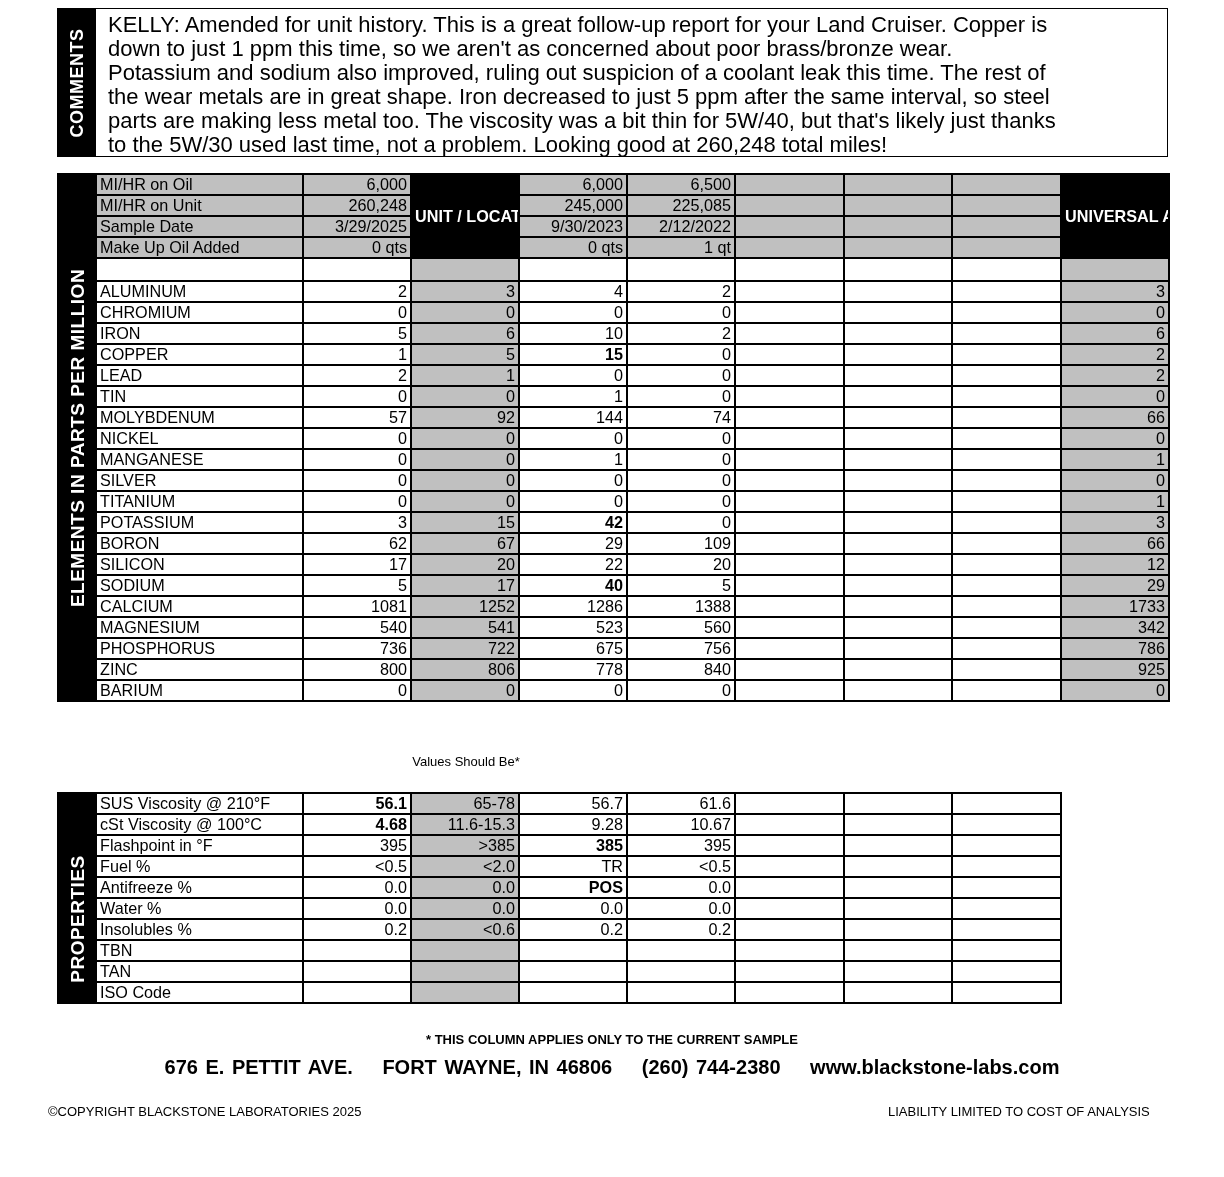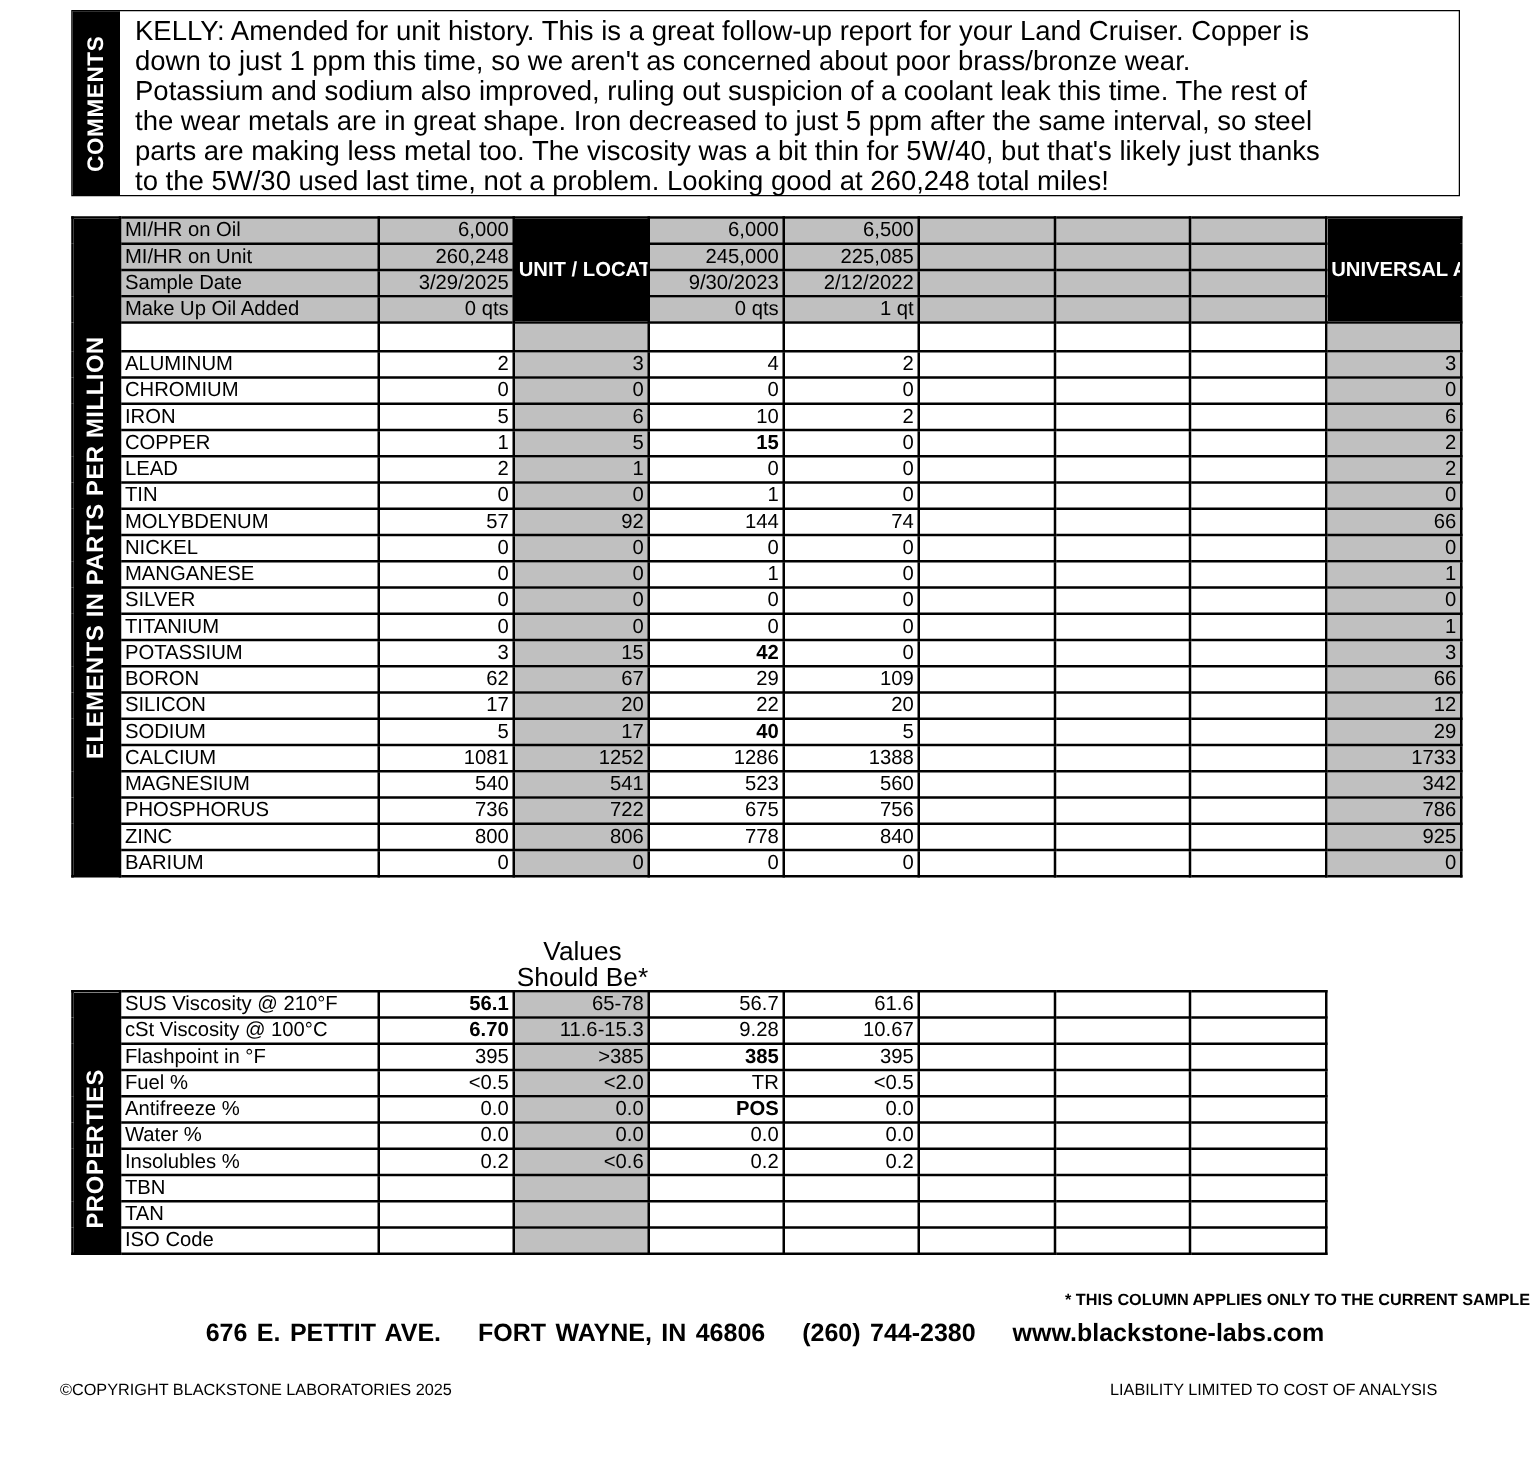--- a/index.html
+++ b/index.html
@@ -19,22 +19,22 @@
   td.lbl { text-align: left; }
   td.num { text-align: right; }
   td.gray { background: #c0c0c0; }
   td.blk { background: #000; color: #fff; font-weight: bold; text-align: center; font-size: 14px; line-height: 19px; white-space: normal; border-color: #000; }
   td.side { background: #000; border-color: #000; padding: 0; position: relative; }
   .b { font-weight: bold; }
 
   #main { left: 57px; top: 173px; width: 1111px; }
   #props { left: 57px; top: 792px; width: 1004px; }
 
-  #should-be { left: 412px; top: 751px; width: 108px; text-align: center; font-size: 21px; line-height: 21px; }
-  #footnote { left: 0; width: 1224px; top: 1032px; text-align: right; font-size: 13px; font-weight: bold; }
+  #should-be { left: 412px; top: 751px; width: 108px; text-align: center; font-size: 13px; line-height: 21px; }
+  #footnote { left: 0; width: 1224px; top: 1032px; text-align: center; font-size: 13px; font-weight: bold; }
   #address { left: 0; width: 1224px; top: 1056px; text-align: center; font-size: 20px; font-weight: bold; word-spacing: 2px; }
   #address span { margin: 0 11px; }
   #copyright { left: 48px; top: 1104px; font-size: 13px; }
   #liability { left: 888px; top: 1104px; font-size: 13px; }
 </style>
 </head>
 <body>
 
 <div id="comments" class="abs">
   <div class="strip">
@@ -355,21 +355,21 @@
         <td class="num b">56.1</td>
         <td class="num gray">65-78</td>
         <td class="num">56.7</td>
         <td class="num">61.6</td>
         <td class="num"></td>
         <td class="num"></td>
         <td class="num"></td>
       </tr>
       <tr>
         <td class="lbl">cSt Viscosity @ 100°C</td>
-        <td class="num b">6.70</td>
+        <td class="num b">4.68</td>
         <td class="num gray">11.6-15.3</td>
         <td class="num">9.28</td>
         <td class="num">10.67</td>
         <td class="num"></td>
         <td class="num"></td>
         <td class="num"></td>
       </tr>
       <tr>
         <td class="lbl">Flashpoint in °F</td>
         <td class="num">395</td>

